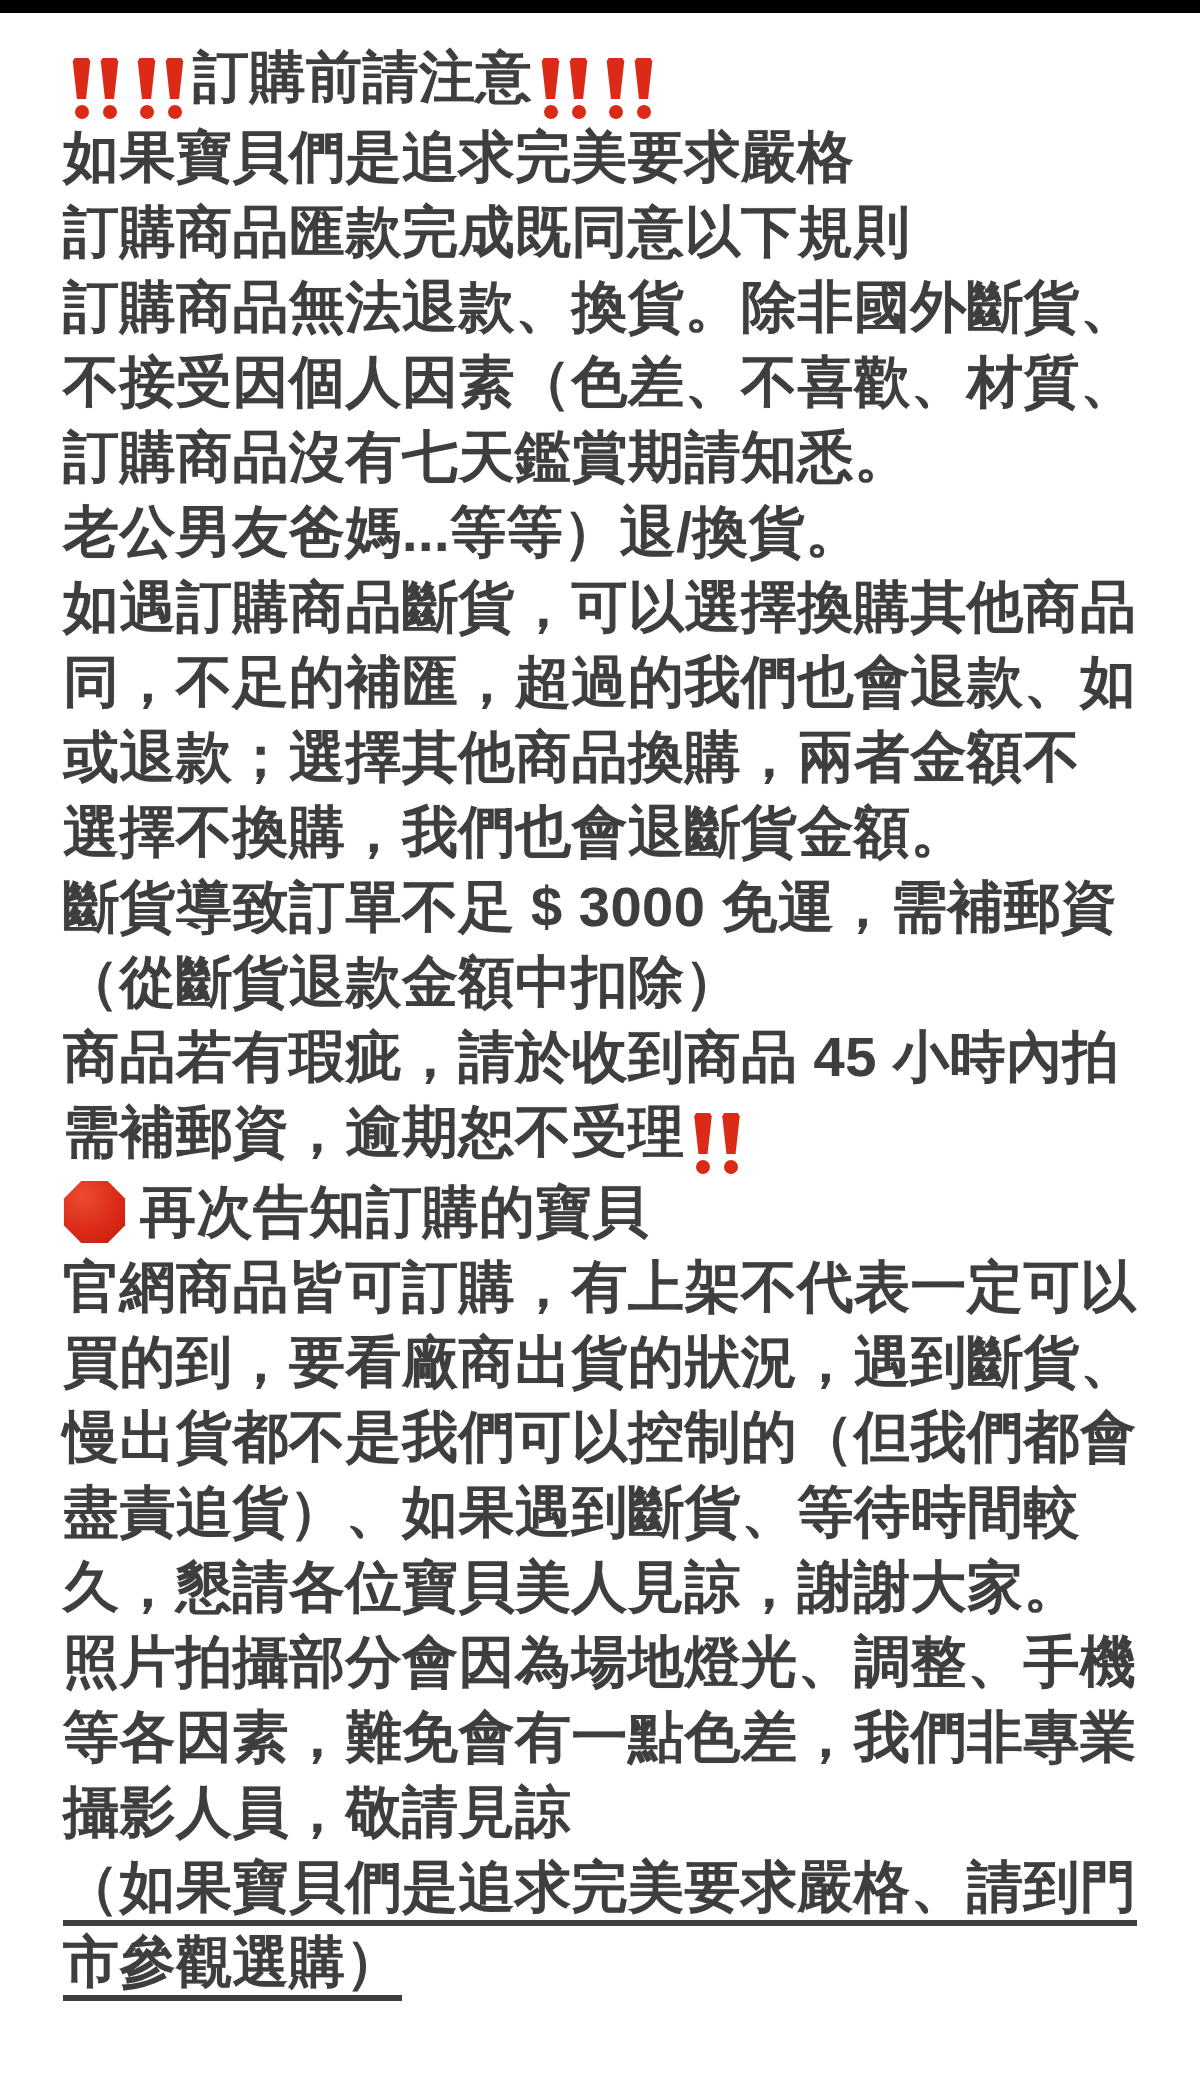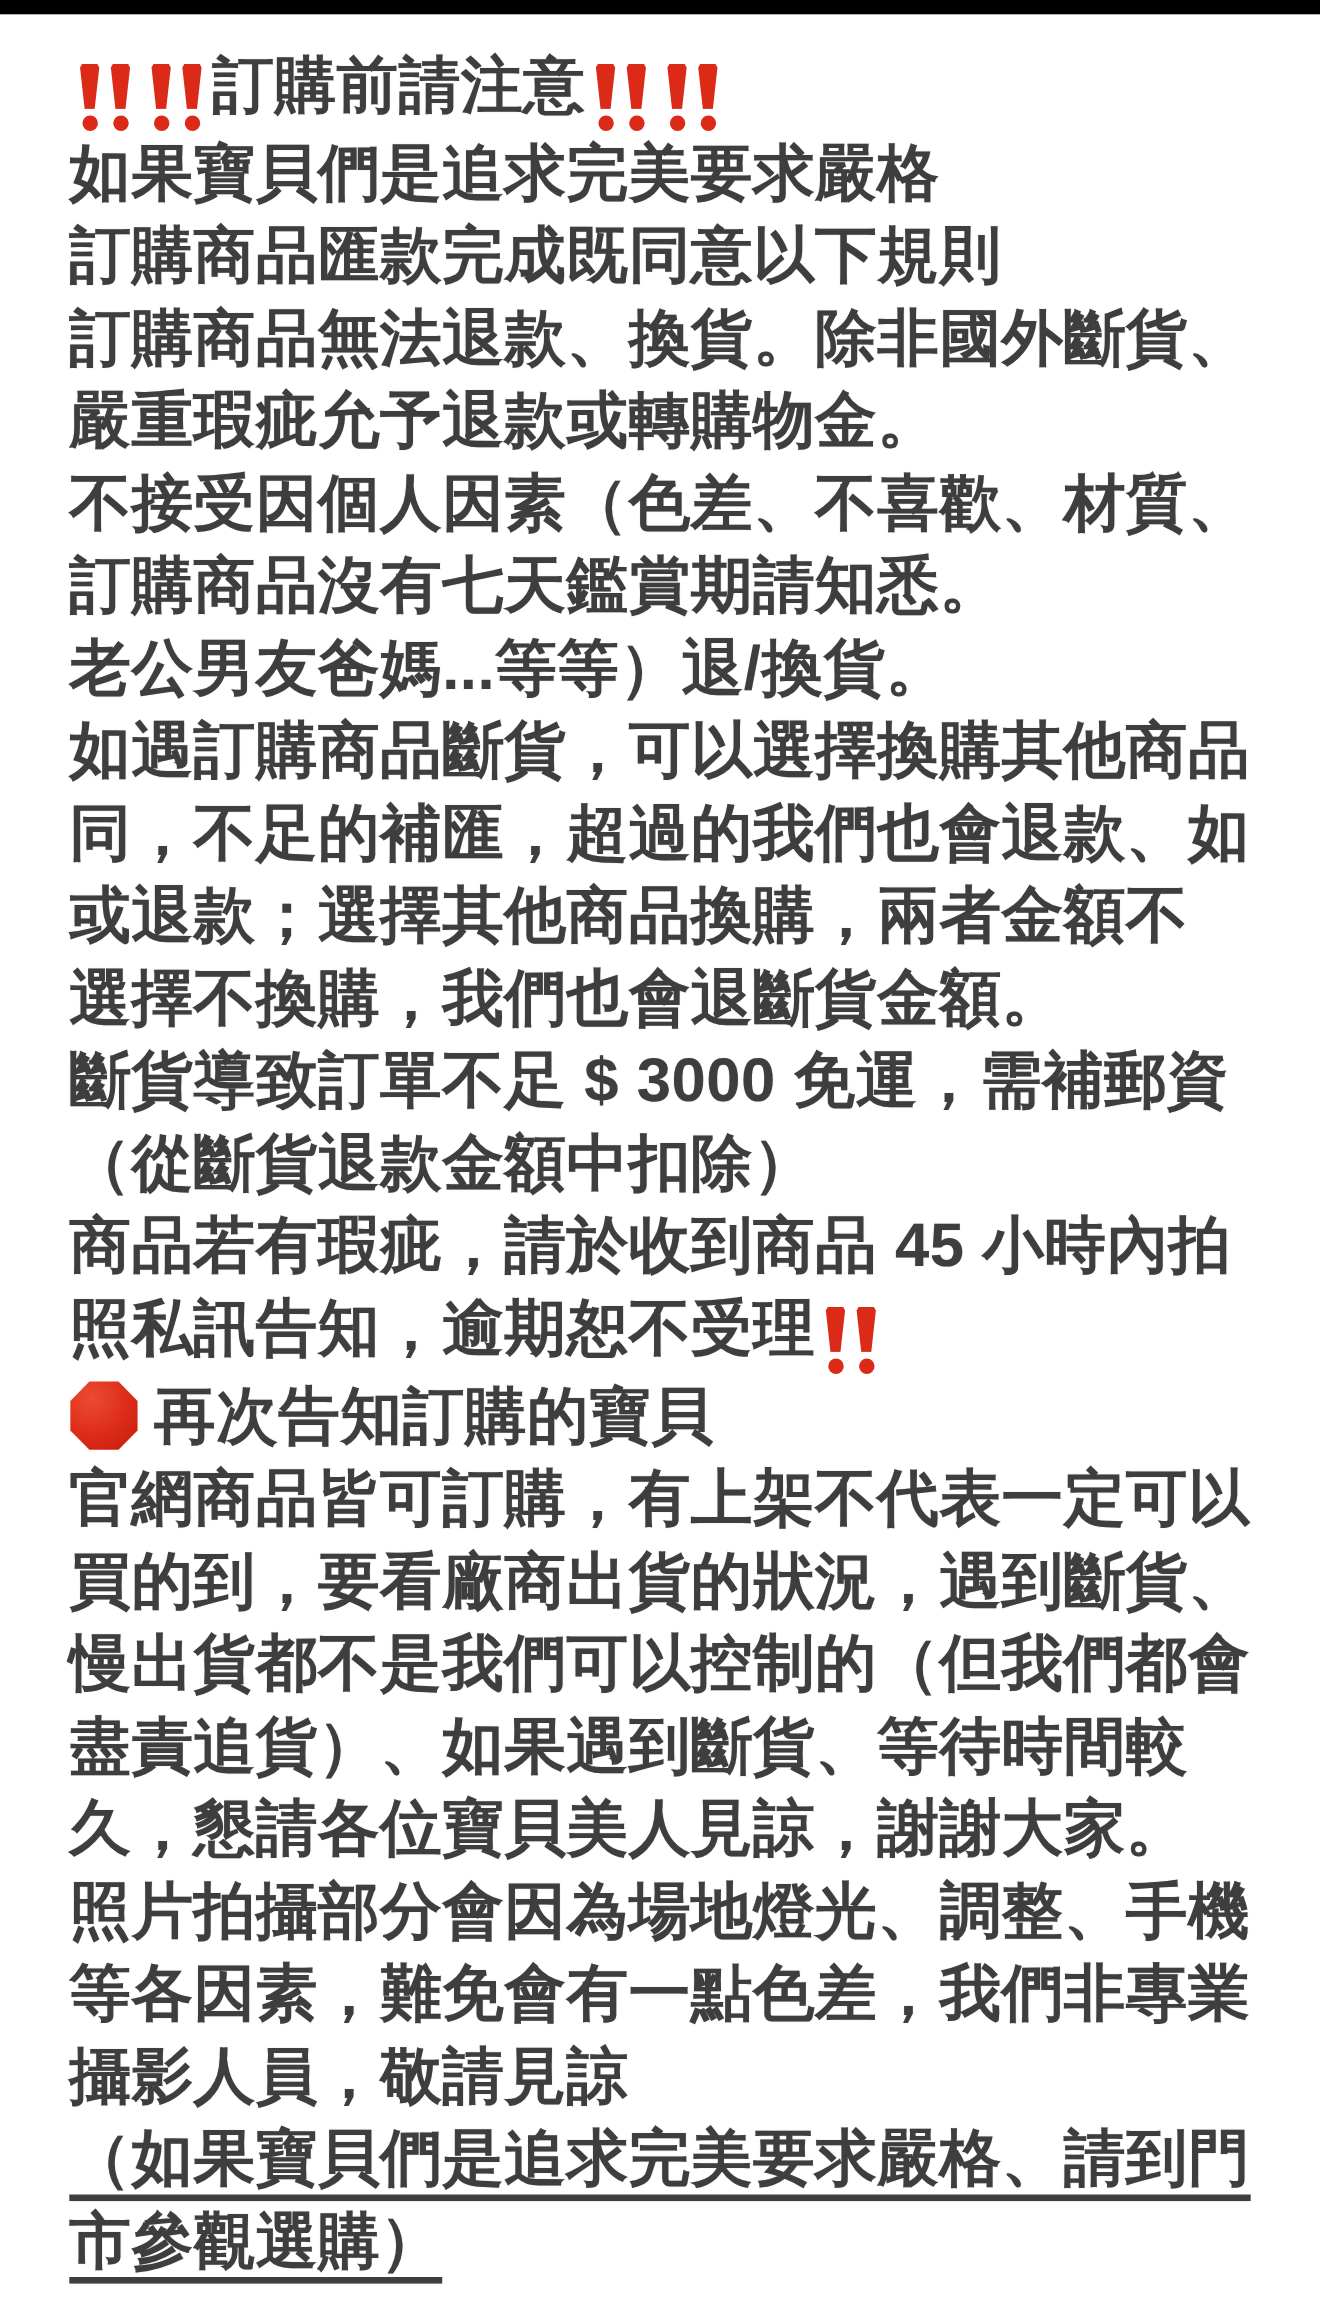--- a/index.html
+++ b/index.html
@@ -103,32 +103,31 @@
           <span class="dot"></span>
         </span>
         <span class="bang">
           <span class="bar"></span>
           <span class="dot"></span>
         </span>
       </span></div>
     <div class="line"><span class="txt">如果寶貝們是追求完美要求嚴格</span></div>
     <div class="line"><span class="txt">訂購商品匯款完成既同意以下規則</span></div>
     <div class="line"><span class="txt">訂購商品無法退款、換貨。除非國外斷貨、</span></div>
-    <div class="line"><span class="txt">嚴重瑕疵允予退款或轉購物金。</span></div>
     <div class="line"><span class="txt">不接受因個人因素（色差、不喜歡、材質、</span></div>
     <div class="line"><span class="txt">訂購商品沒有七天鑑賞期請知悉。</span></div>
     <div class="line"><span class="txt">老公男友爸媽...等等）退/換貨。</span></div>
     <div class="line"><span class="txt">如遇訂購商品斷貨，可以選擇換購其他商品</span></div>
     <div class="line"><span class="txt">同，不足的補匯，超過的我們也會退款、如</span></div>
     <div class="line"><span class="txt">或退款；選擇其他商品換購，兩者金額不</span></div>
     <div class="line"><span class="txt">選擇不換購，我們也會退斷貨金額。</span></div>
     <div class="line"><span class="txt">斷貨導致訂單不足 $ 3000 免運，需補郵資</span></div>
     <div class="line"><span class="txt">（從斷貨退款金額中扣除）</span></div>
     <div class="line"><span class="txt">商品若有瑕疵，請於收到商品 45 小時內拍</span></div>
-    <div class="line"><span class="txt">照私訊告知，逾期恕不受理</span><span class="bangbang">
+    <div class="line"><span class="txt">需補郵資，逾期恕不受理</span><span class="bangbang">
         <span class="bang">
           <span class="bar"></span>
           <span class="dot"></span>
         </span>
         <span class="bang">
           <span class="bar"></span>
           <span class="dot"></span>
         </span>
       </span></div>
     <div class="line"><span class="stop"></span><span class="txt">再次告知訂購的寶貝</span></div>

